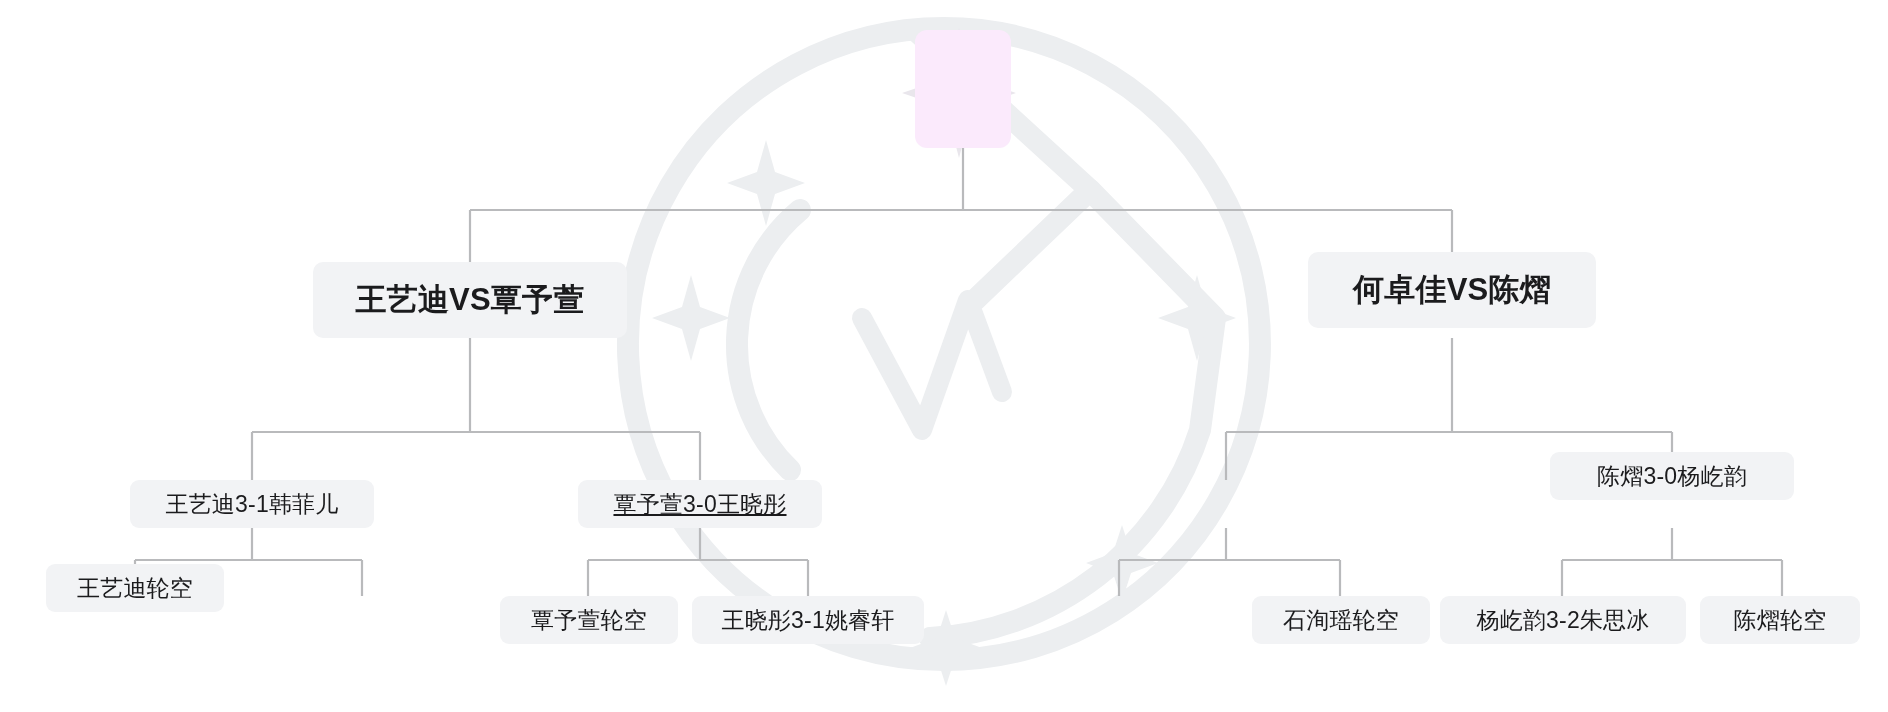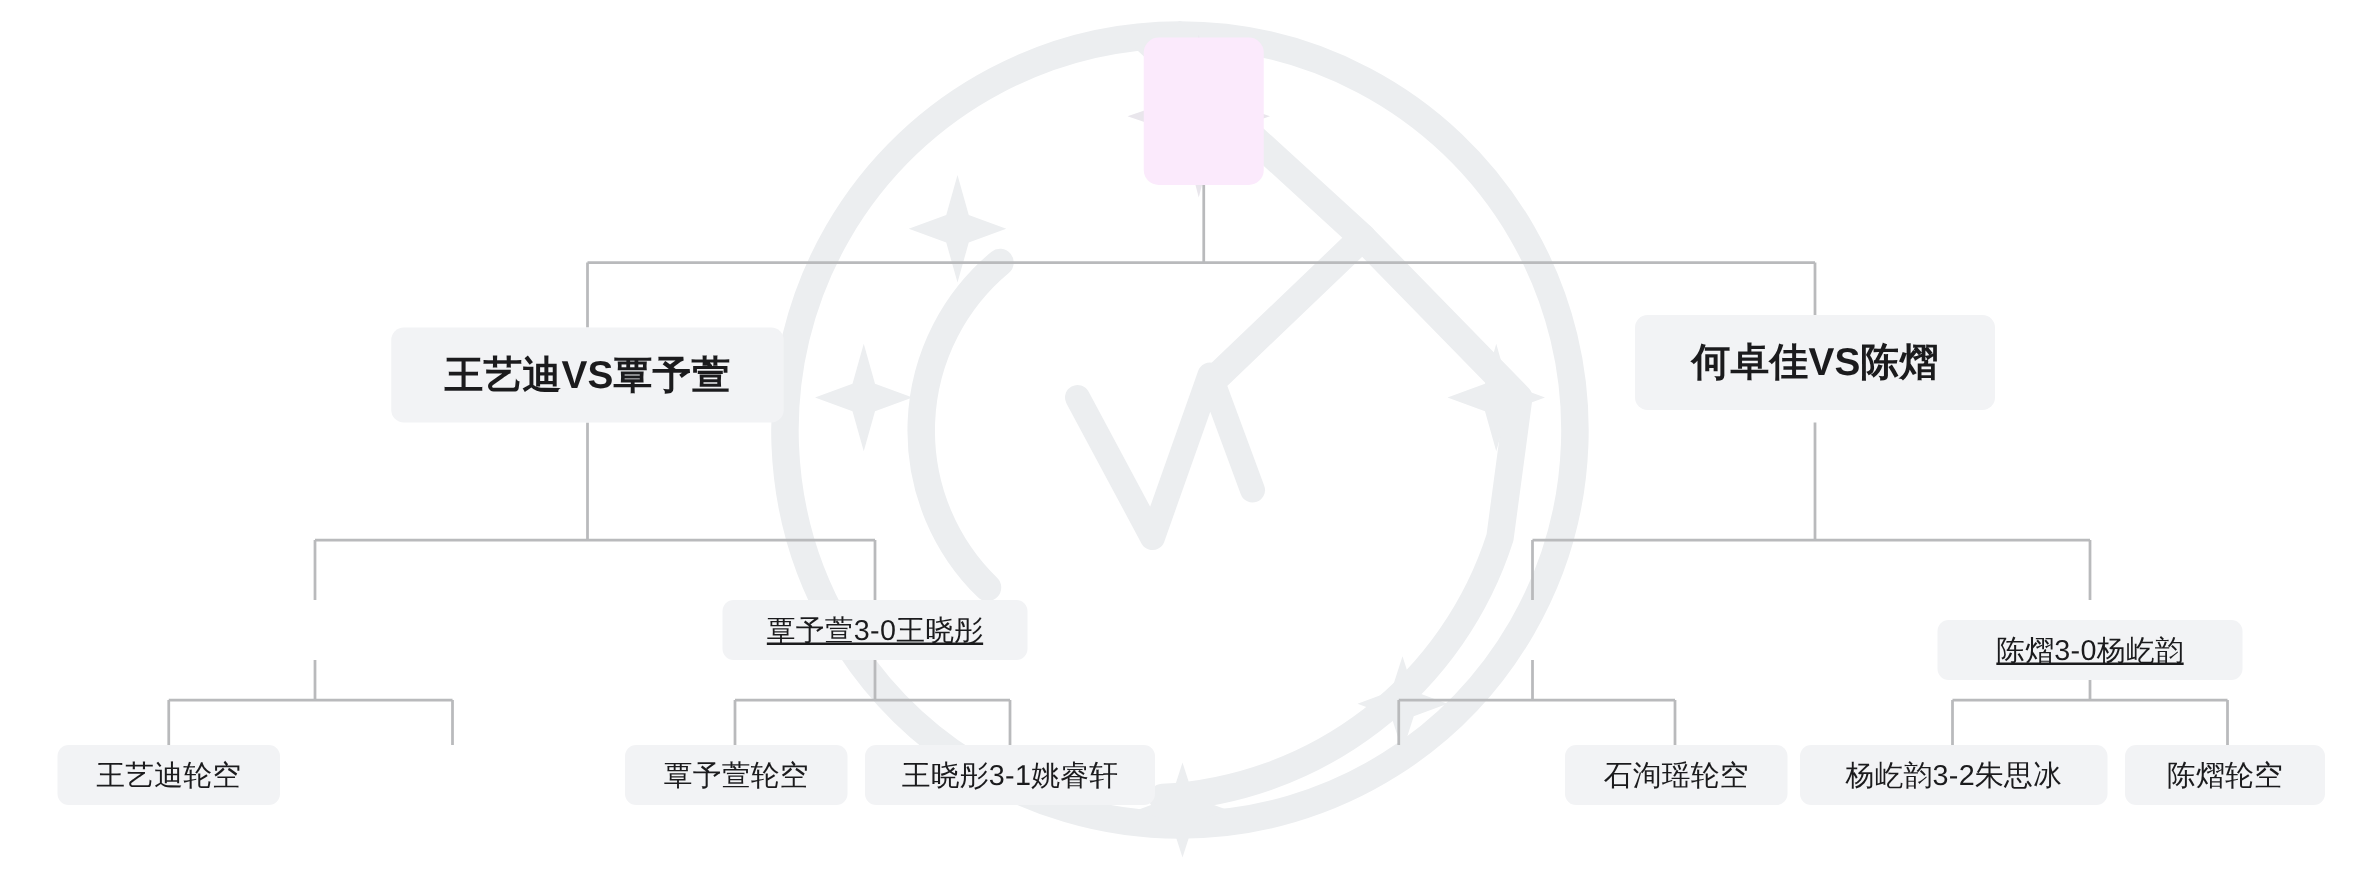--- a/index.html
+++ b/index.html
@@ -166,27 +166,28 @@
     <path d="M 1562 560 L 1562 596"></path>
     <path d="M 1782 560 L 1782 596"></path>
   </svg>
 
   <div class="node node-champion" style="left:915px; top:30px; width:96px; height:118px;"></div>
 
   <div class="node level-2" style="left:313px; top:262px; width:314px;">王艺迪VS覃予萱</div>
 
   <div class="node level-2" style="left:1308px; top:252px; width:288px;">何卓佳VS陈熠</div>
 
+  <div class="node level-3" style="left:130px; top:480px; width:244px;">王艺迪3-1韩菲儿</div>
 
   <div class="node level-3" style="left:578px; top:480px; width:244px;text-decoration:underline;">覃予萱3-0王晓彤</div>
 
 
-  <div class="node level-3" style="left:1550px; top:496px; width:244px;text-decoration:underline;">陈熠3-0杨屹韵</div>
+  <div class="node level-3" style="left:1550px; top:452px; width:244px;">陈熠3-0杨屹韵</div>
 
-  <div class="node level-4" style="left:46px; top:596px; width:178px;">王艺迪轮空</div>
+  <div class="node level-4" style="left:46px; top:564px; width:178px;">王艺迪轮空</div>
 
 
   <div class="node level-4" style="left:500px; top:596px; width:178px;">覃予萱轮空</div>
 
   <div class="node level-4" style="left:692px; top:596px; width:232px;">王晓彤3-1姚睿轩</div>
 
 
   <div class="node level-4" style="left:1252px; top:596px; width:178px;">石洵瑶轮空</div>
 
   <div class="node level-4" style="left:1440px; top:596px; width:246px;">杨屹韵3-2朱思冰</div>

